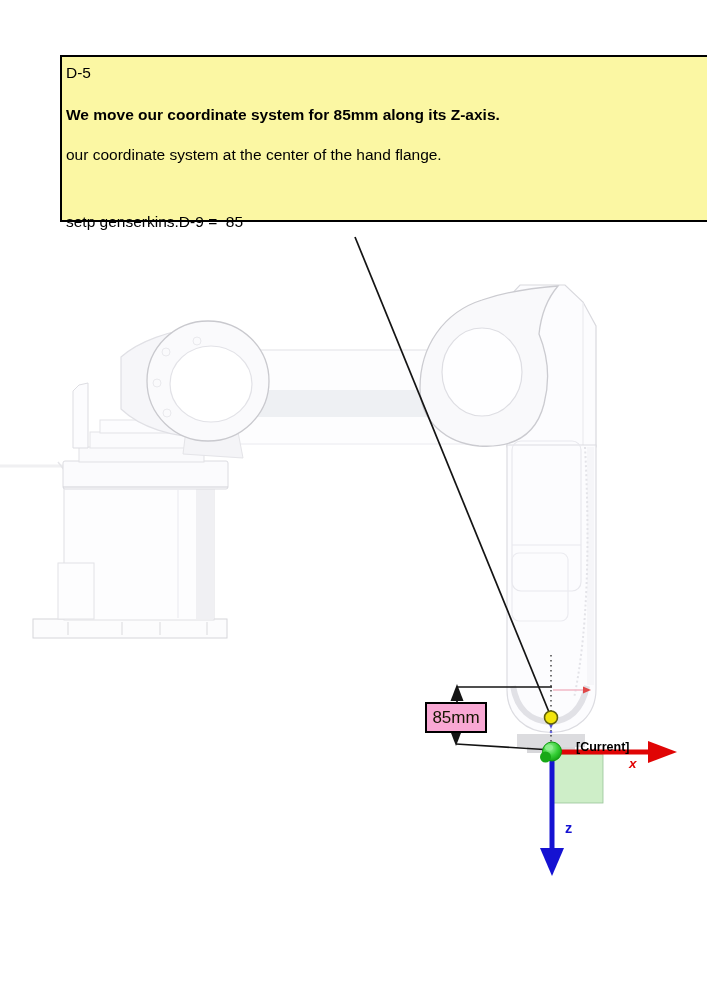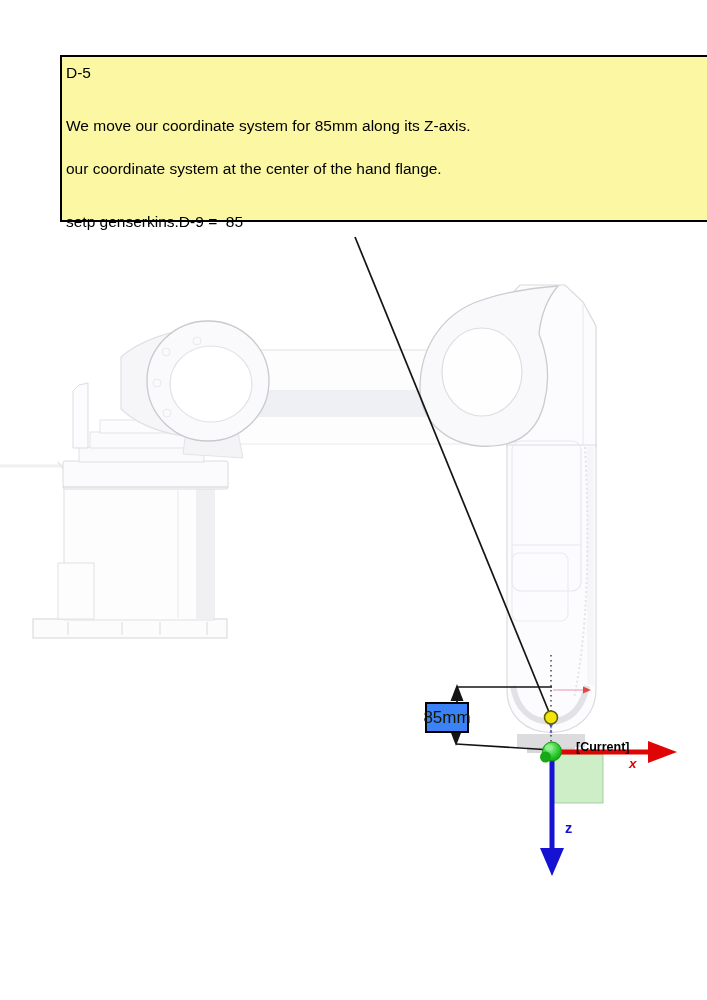--- a/index.html
+++ b/index.html
@@ -11,28 +11,28 @@
   
   .note-box{
     position:absolute;left:28px;top:55px;width:650px;height:167px;
     box-sizing:border-box;background:#fbf7a3;border:2px solid #000;margin-left:32px;
   }
   .note-box span{
     position:absolute;left:4px;color:#000;font-size:15.5px;line-height:19px;
     white-space:pre;
   }
   .nb-title{top:6px;}
-  .nb-line1{top:59px;}
+  .nb-line1{top:48px;font-weight:bold;}
   .nb-line2a{top:85px;}
-  .nb-line2b{top:102px;}
+  .nb-line2b{top:88px;}
   .nb-command{top:155px;}
   
   .dim-label{
-    position:absolute;left:425px;top:702px;width:44px;height:31px;
-    box-sizing:border-box;background:#3b82f6;border:2px solid #000;
+    position:absolute;left:425px;top:702px;width:62px;height:31px;
+    box-sizing:border-box;background:#f9a8d4;border:2px solid #000;
     display:flex;align-items:center;justify-content:center;
     font-size:17px;color:#151500;letter-spacing:0px;
   }
   svg text{font-family:"Liberation Sans","DejaVu Sans",sans-serif;}
 </style>
 </head>
 <body>
 
 <svg id="scene" viewBox="0 0 707 1000">
   <defs>

